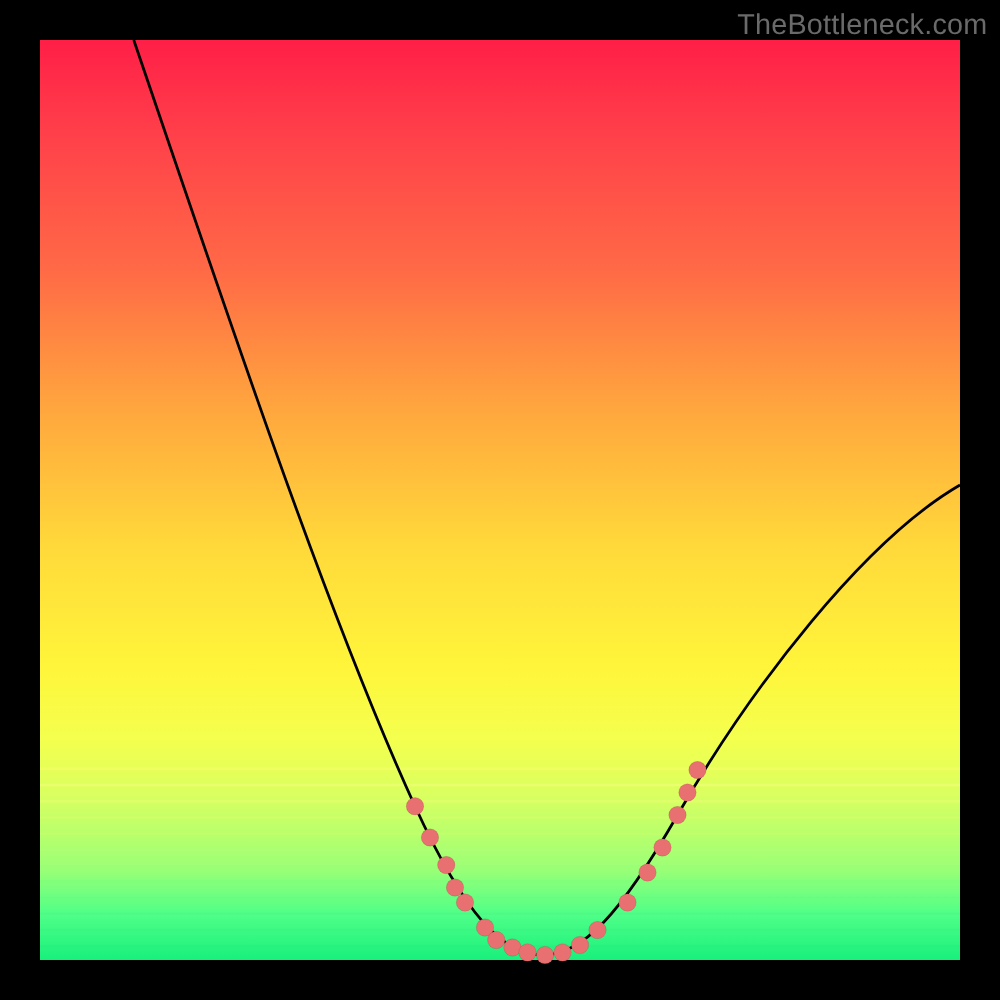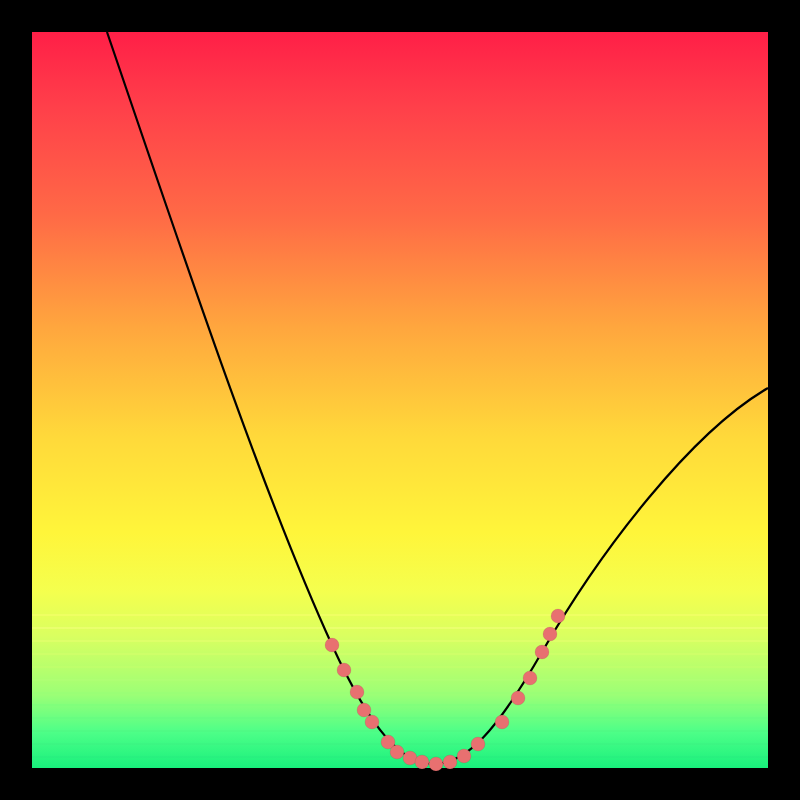--- a/index.html
+++ b/index.html
@@ -72,20 +72,21 @@
   .dots circle {
     fill: #e87070;
     stroke: rgba(0,0,0,0.15);
     stroke-width: 0.5;
   }
 </style>
 </head>
 <body>
 
 <div class="frame">
+  <div class="watermark">TheBottleneck.com</div>
 
   <div class="plot">
 
     <div class="horiz-bands">
       <div style="bottom:94%; background:rgba(255,255,120,0.35);"></div>
       <div style="bottom:86%; background:rgba(255,255,140,0.35);"></div>
       <div style="bottom:78%; background:rgba(240,255,120,0.35);"></div>
       <div style="bottom:70%; background:rgba(220,255,110,0.35);"></div>
       <div style="bottom:62%; background:rgba(200,255,110,0.35);"></div>
       <div style="bottom:54%; background:rgba(180,255,120,0.35);"></div>

